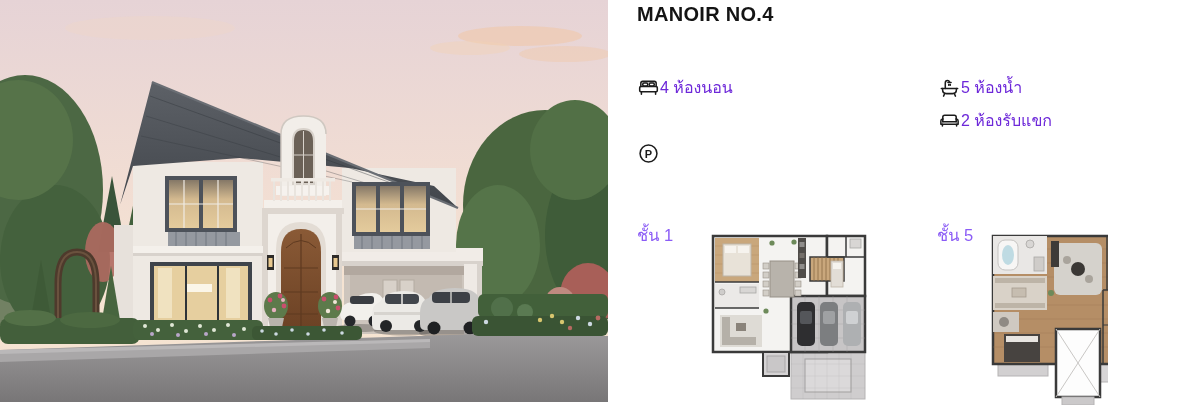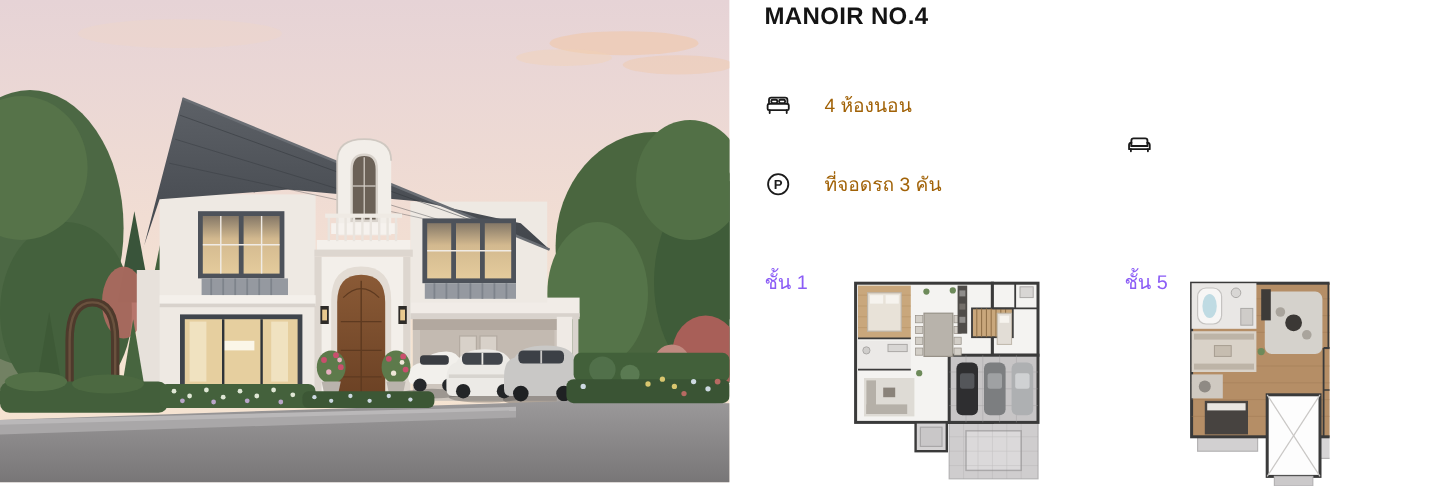--- a/index.html
+++ b/index.html
@@ -6,21 +6,21 @@
   .stage{position:relative;width:1108px;height:408px;background:#ffffff;overflow:hidden;
          font-family:"Liberation Sans","DejaVu Sans",sans-serif;color:#1c1c1c;}
   .abs{position:absolute;}
   .photo{left:0;top:0;width:608px;height:402px;}
   .photo svg{display:block;width:100%;height:100%;}
   .title{left:637px;top:3px;font-size:20px;font-weight:700;letter-spacing:.3px;color:#141414;}
   .subtitle{left:637px;top:35px;font-size:17px;font-weight:700;color:#161616;}
   .feat{display:flex;align-items:center;height:26px;}
   .feat .ic{width:24px;height:24px;flex:0 0 24px;display:flex;align-items:center;justify-content:center;}
   .feat .ic svg{width:23px;height:23px;}
-  .feat .lbl{margin-left:27px;font-size:16px;color:#a16207;white-space:nowrap;}
+  .feat .lbl{font-size:16px;color:#6d28d9;white-space:nowrap;}
   .c1{left:636px;width:290px;}
   .c2{left:937px;width:260px;}
   .r1{top:74px}.r2{top:107px}.r3{top:140px}
   .floorlbl{top:185px;font-size:16.5px;color:#8b5cf6;margin-top:37px;}
   .plan{top:233px;}
   .plan svg{display:block;}
   .ico-stroke{stroke:#1b1b1b;stroke-width:1.6;fill:none;stroke-linecap:round;stroke-linejoin:round;}
 </style>
 </head>
 <body>
@@ -305,36 +305,51 @@
   </div>
 
 
   <div class="abs feat c1 r3">
     <span class="ic">
       <svg viewBox="0 0 24 24">
         <circle cx="12" cy="12" r="8.8" class="ico-stroke"></circle>
         <text x="12" y="16.2" text-anchor="middle" font-family="Liberation Sans, DejaVu Sans, sans-serif" font-size="11.5" font-weight="700" fill="#1b1b1b">P</text>
       </svg>
     </span>
-    <span class="lbl">ที่จอดรถ 3 คัน</span>
-  </div>
-
+  </div>
+
+  <div class="abs feat c2 r1">
+    <span class="ic">
+      <svg viewBox="0 0 24 24">
+          <g class="ico-stroke">
+        <path d="M3.5 13 H20.5"></path>
+        <path d="M4.8 13 V14.4 Q4.8 18.4 8.8 18.4 H15.2 Q19.2 18.4 19.2 14.4 V13"></path>
+        <path d="M6.8 18.8 L5.8 21 M17.2 18.8 L18.2 21"></path>
+        <path d="M7.6 13 V7.2 Q7.6 4.8 9.9 4.8 Q11.6 4.8 12 6.2"></path>
+        <path d="M10.4 6.8 H13.6"></path>
+        <path d="M11.2 8.8 V9.6 M12.8 8.8 V9.6"></path>
+      </g>
+        </svg>
+    </span>
+    <span class="lbl">5 ห้องน้ำ</span>
+  </div>
 
   <div class="abs feat c2 r2">
     <span class="ic">
       <svg viewBox="0 0 24 24">
           <g class="ico-stroke" stroke-width="1.5">
         <path d="M5 10.4 V8.6 Q5 6.6 7 6.6 H17 Q19 6.6 19 8.6 V10.4"></path>
         <path d="M5 10.4 Q3 10.6 3 12.4 V16 H21 V12.4 Q21 10.6 19 10.4"></path>
         <path d="M5 13.2 H19"></path>
         <path d="M5 10.4 V13.2 M19 10.4 V13.2"></path>
         <path d="M4.6 16 V17.8 M19.4 16 V17.8"></path>
       </g>
         </svg>
     </span>
+    <span class="lbl">2 ห้องรับแขก</span>
   </div>
 
   <div class="abs floorlbl" style="left:637px">ชั้น 1</div>
   <div class="abs floorlbl" style="left:937px">ชั้น 5</div>
 
   <div class="abs plan" style="left:710px">
     <svg width="158" height="170" viewBox="0 0 158 170">
 
       <rect x="81" y="119" width="74" height="47" fill="#cfcdce" stroke="#b5b3b4" stroke-width="1"></rect>
       <rect x="95" y="126" width="46" height="33" fill="#dbd9da" stroke="#aaa8a9" stroke-width="1.2"></rect>

